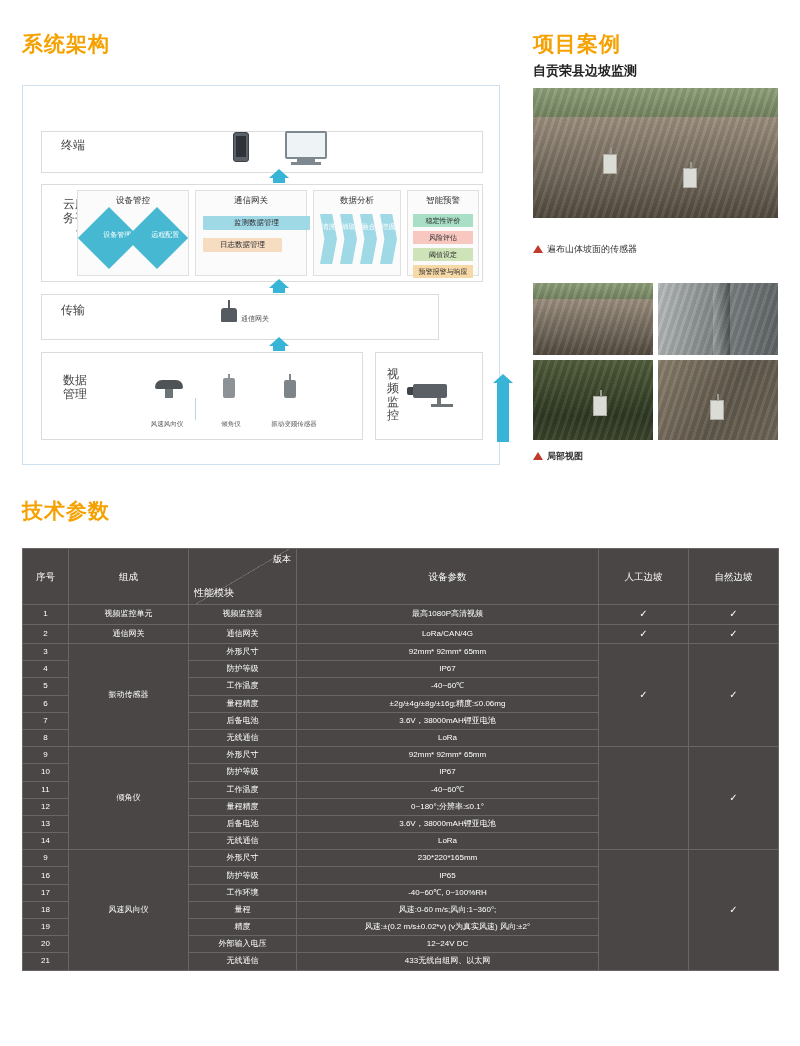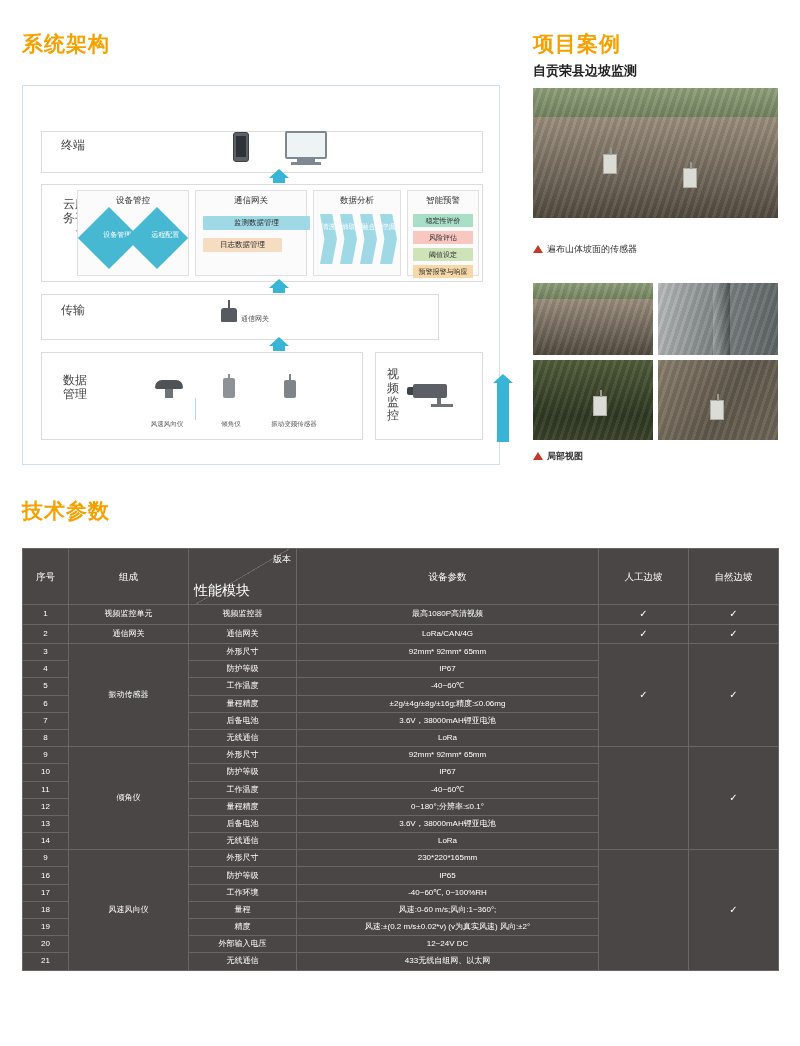--- a/index.html
+++ b/index.html
@@ -301,21 +301,21 @@
     position: relative; overflow: hidden; padding: 0 !important; height: 56px;
   }
   .split-cell .diag {
     position: absolute; left: -10px; top: -10px; right: -10px; bottom: -10px;
     background: linear-gradient(to bottom right, transparent calc(50% - 0.5px), #6b6666 calc(50% - 0.5px), #6b6666 calc(50% + 0.5px), transparent calc(50% + 0.5px));
   }
   .split-cell .tr-txt {
     position: absolute; right: 5px; top: 5px; font-size: 9px;
   }
   .split-cell .bl-txt {
-    position: absolute; left: 5px; bottom: 5px; font-size: 14px;
+    position: absolute; left: 5px; bottom: 5px; font-size: 10px;
   }
   .check { font-size: 10px; color: #fff; }
 </style>
 </head>
 <body>
 
 <div id="sys-title" class="sec-title">系统架构</div>
 <div id="case-title" class="sec-title">项目案例</div>
 <div id="tech-title" class="sec-title">技术参数</div>
 

